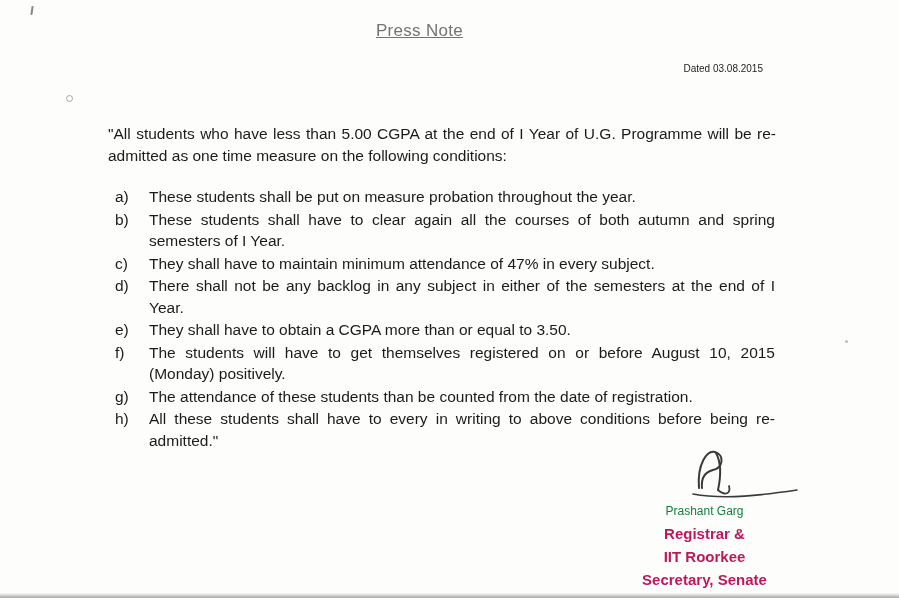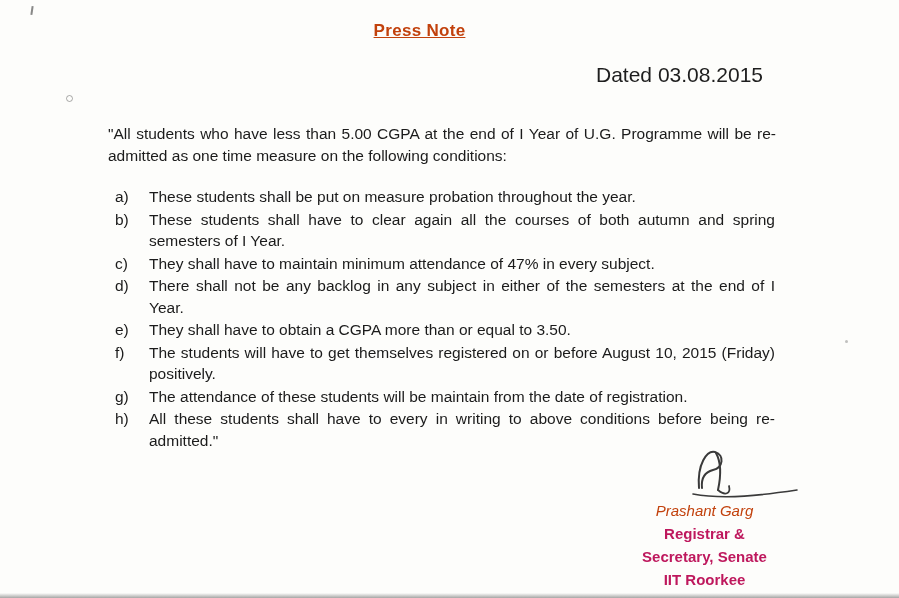--- a/index.html
+++ b/index.html
@@ -16,30 +16,30 @@
     color: #1d1d1d;
     overflow: hidden;
   }
   .doc-title {
     position: absolute;
     top: 21px;
     left: 0;
     right: 60px;
     text-align: center;
     font-size: 17px;
-    font-weight: bold;
+    font-weight: normal;
     text-decoration: underline;
     letter-spacing: 0.3px;
-    color: #c2410c;
+    color: #737373;
   }
   .date-line {
     position: absolute;
     top: 63px;
     right: 136px;
-    font-size: 21px;
+    font-size: 10px;
     color: #1e1e1e;
   }
   .intro {
     position: absolute;
     top: 123px;
     left: 108px;
     width: 668px;
     font-size: 15.5px;
     line-height: 21.5px;
     text-align: justify;
@@ -71,24 +71,23 @@
     top: 446px;
     left: 597px;
     width: 215px;
     text-align: center;
   }
   .signature-scribble {
     display: block;
     margin: 0 auto 2px 88px;
   }
   .sig-name {
-    font-size: 15px;
+    font-size: 12px;
     line-height: 22px;
-    color: #c2410c;
-    font-style: italic;
+    color: #15803d;
   }
   .sig-role {
     font-size: 15px;
     font-weight: bold;
     line-height: 23px;
     color: #be185d;
   }
   .scan-edge-bottom {
     position: absolute;
     bottom: 0;
@@ -156,40 +155,40 @@
     <div class="cond-row">
       <span class="cond-label">d)</span>
       <span class="cond-text">There shall not be any backlog in any subject in either of the semesters at the end of I Year.</span>
     </div>
     <div class="cond-row">
       <span class="cond-label">e)</span>
       <span class="cond-text">They shall have to obtain a CGPA more than or equal to 3.50.</span>
     </div>
     <div class="cond-row">
       <span class="cond-label">f)</span>
-      <span class="cond-text">The students will have to get themselves registered on or before August 10, 2015 (Friday) positively.</span>
+      <span class="cond-text">The students will have to get themselves registered on or before August 10, 2015 (Monday) positively.</span>
     </div>
     <div class="cond-row">
       <span class="cond-label">g)</span>
-      <span class="cond-text">The attendance of these students will be maintain from the date of registration.</span>
+      <span class="cond-text">The attendance of these students than be counted from the date of registration.</span>
     </div>
     <div class="cond-row">
       <span class="cond-label">h)</span>
       <span class="cond-text">All these students shall have to every in writing to above conditions before being re-admitted."</span>
     </div>
   </div>
 
   <div class="signature-block">
     <svg class="signature-scribble" width="120" height="52" viewBox="0 0 120 52" aria-hidden="true">
       <path d="M14 42 C12 18 22 4 30 6 C40 9 38 22 28 24 C20 26 16 32 17 42" fill="none" stroke="#3a3a3a" stroke-width="2" stroke-linecap="round"></path>
       <path d="M31 7 C36 16 36 30 33 44" fill="none" stroke="#3a3a3a" stroke-width="2" stroke-linecap="round"></path>
       <path d="M33 44 C40 50 46 48 44 40" fill="none" stroke="#3a3a3a" stroke-width="1.8" stroke-linecap="round"></path>
       <path d="M8 48 C40 54 78 49 112 44" fill="none" stroke="#3a3a3a" stroke-width="1.6" stroke-linecap="round"></path>
     </svg>
     <div class="sig-name">Prashant Garg</div>
     <div class="sig-role">Registrar &amp;</div>
+    <div class="sig-role">IIT Roorkee</div>
     <div class="sig-role">Secretary, Senate</div>
-    <div class="sig-role">IIT Roorkee</div>
   </div>
 
   <div class="scan-edge-bottom"></div>
 
 </div>
 
 </body></html>

